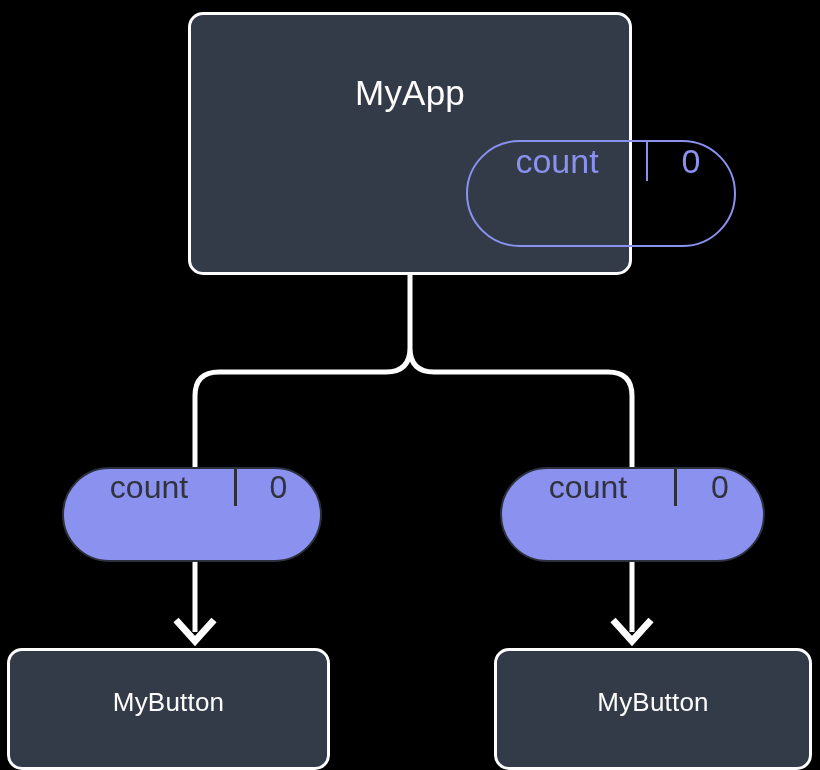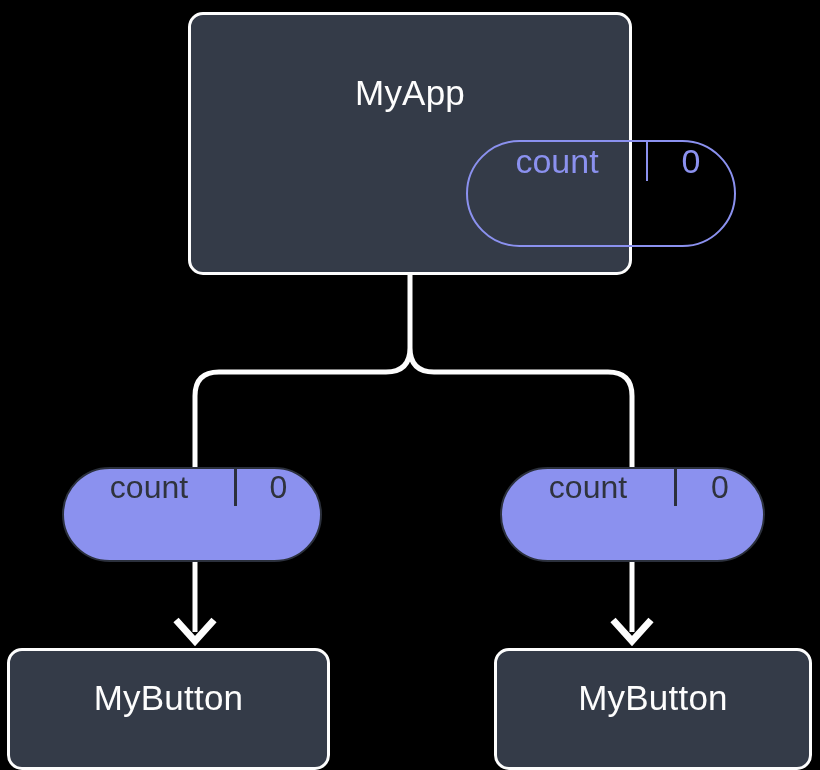--- a/index.html
+++ b/index.html
@@ -61,22 +61,22 @@
     right: 0;
     text-align: center;
     color: #fdfdfd;
     font-size: 35px;
     font-weight: 400;
     letter-spacing: 0.2px;
     white-space: nowrap;
   }
   #app-title { top: 58px; }
   .btn-title {
-    top: 27px;
-    font-size: 35px;
+    top: 36px;
+    font-size: 26px;
   }
 
   
   .pill {
     position: absolute;
     box-sizing: border-box;
     display: flex;
     align-items: flex-start;
     border-radius: 999px;
     overflow: hidden;

